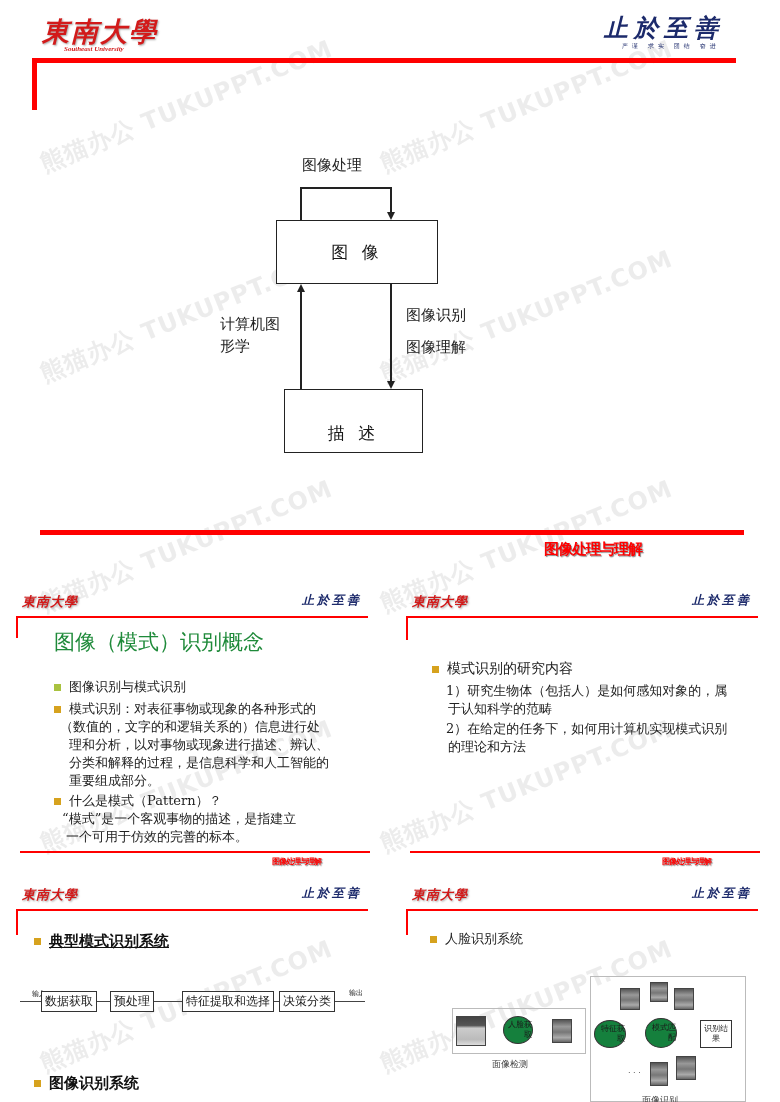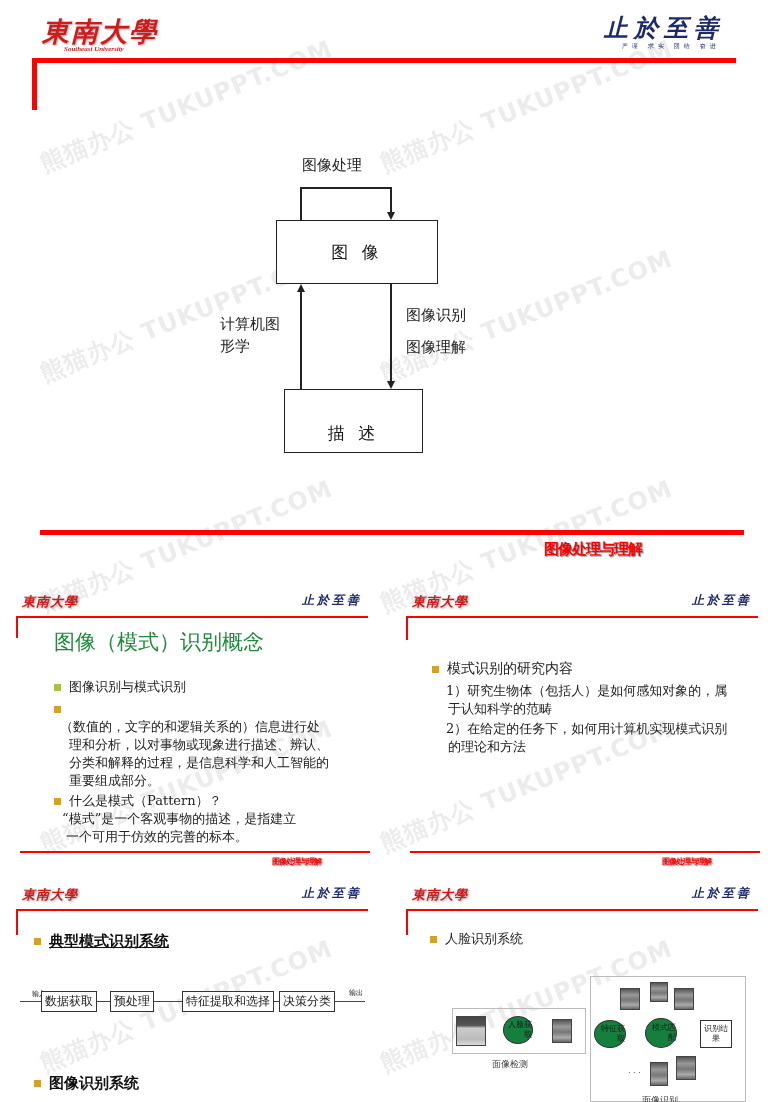--- a/index.html
+++ b/index.html
@@ -87,21 +87,21 @@
 <div class="abs logo-seu" style="left:22px;top:593px;font-size:13px;letter-spacing:1px;">東南大學</div>
 <div class="abs logo-motto" style="left:302px;top:592px;font-size:12px;letter-spacing:3px;">止於至善</div>
 <div class="abs red-h" style="left:16px;top:616px;width:352px;height:2px;"></div>
 <div class="abs red-v" style="left:16px;top:616px;width:2px;height:22px;"></div>
 <div class="abs slide-title" style="left:54px;top:628px;">图像（模式）识别概念</div>
 
 <div class="abs txt" style="left:54px;top:678px;">
   <span class="bullet b-green"></span><span>图像识别与模式识别</span>
 </div>
 <div class="abs txt" style="left:54px;top:700px;width:300px;">
-  <span class="bullet b-gold"></span>
+  <span class="bullet b-gold"></span><span>模式识别：对表征事物或现象的各种形式的</span>
 </div>
 <div class="abs txt" style="left:60px;top:718px;">（数值的，文字的和逻辑关系的）信息进行处</div>
 <div class="abs txt" style="left:69px;top:736px;">理和分析，以对事物或现象进行描述、辨认、</div>
 <div class="abs txt" style="left:69px;top:754px;">分类和解释的过程，是信息科学和人工智能的</div>
 <div class="abs txt" style="left:69px;top:772px;">重要组成部分。</div>
 <div class="abs txt" style="left:54px;top:792px;">
   <span class="bullet b-gold"></span><span>什么是模式（Pattern）？</span>
 </div>
 <div class="abs txt" style="left:62px;top:810px;">“模式”是一个客观事物的描述，是指建立</div>
 <div class="abs txt" style="left:66px;top:828px;">一个可用于仿效的完善的标本。</div>

